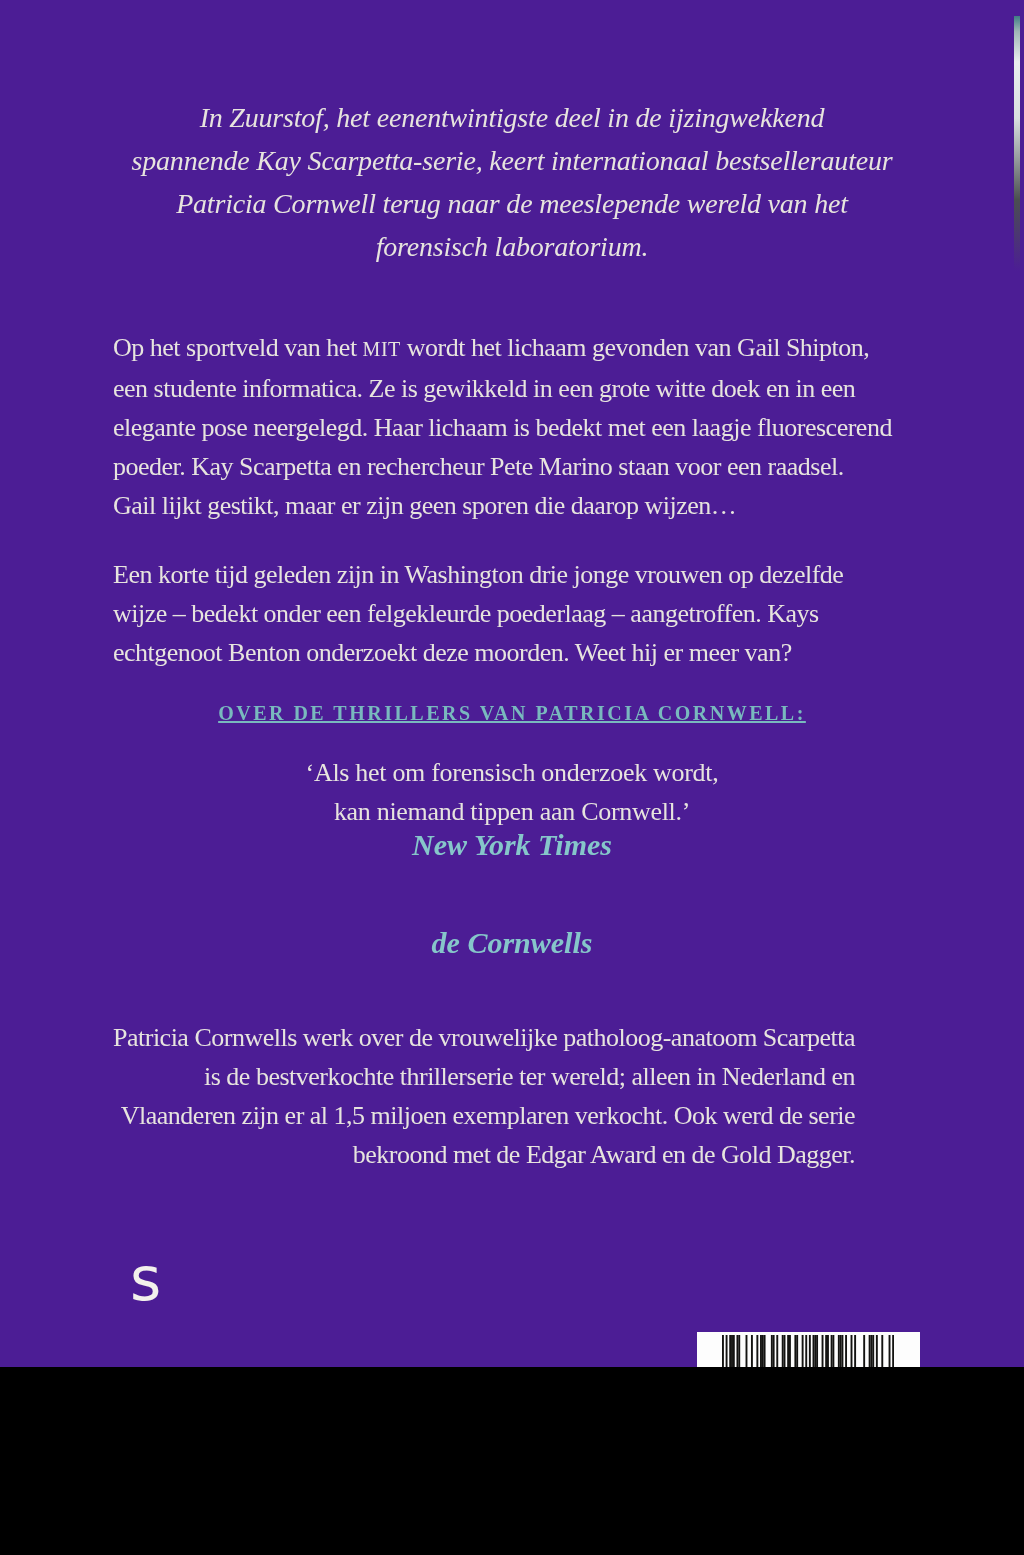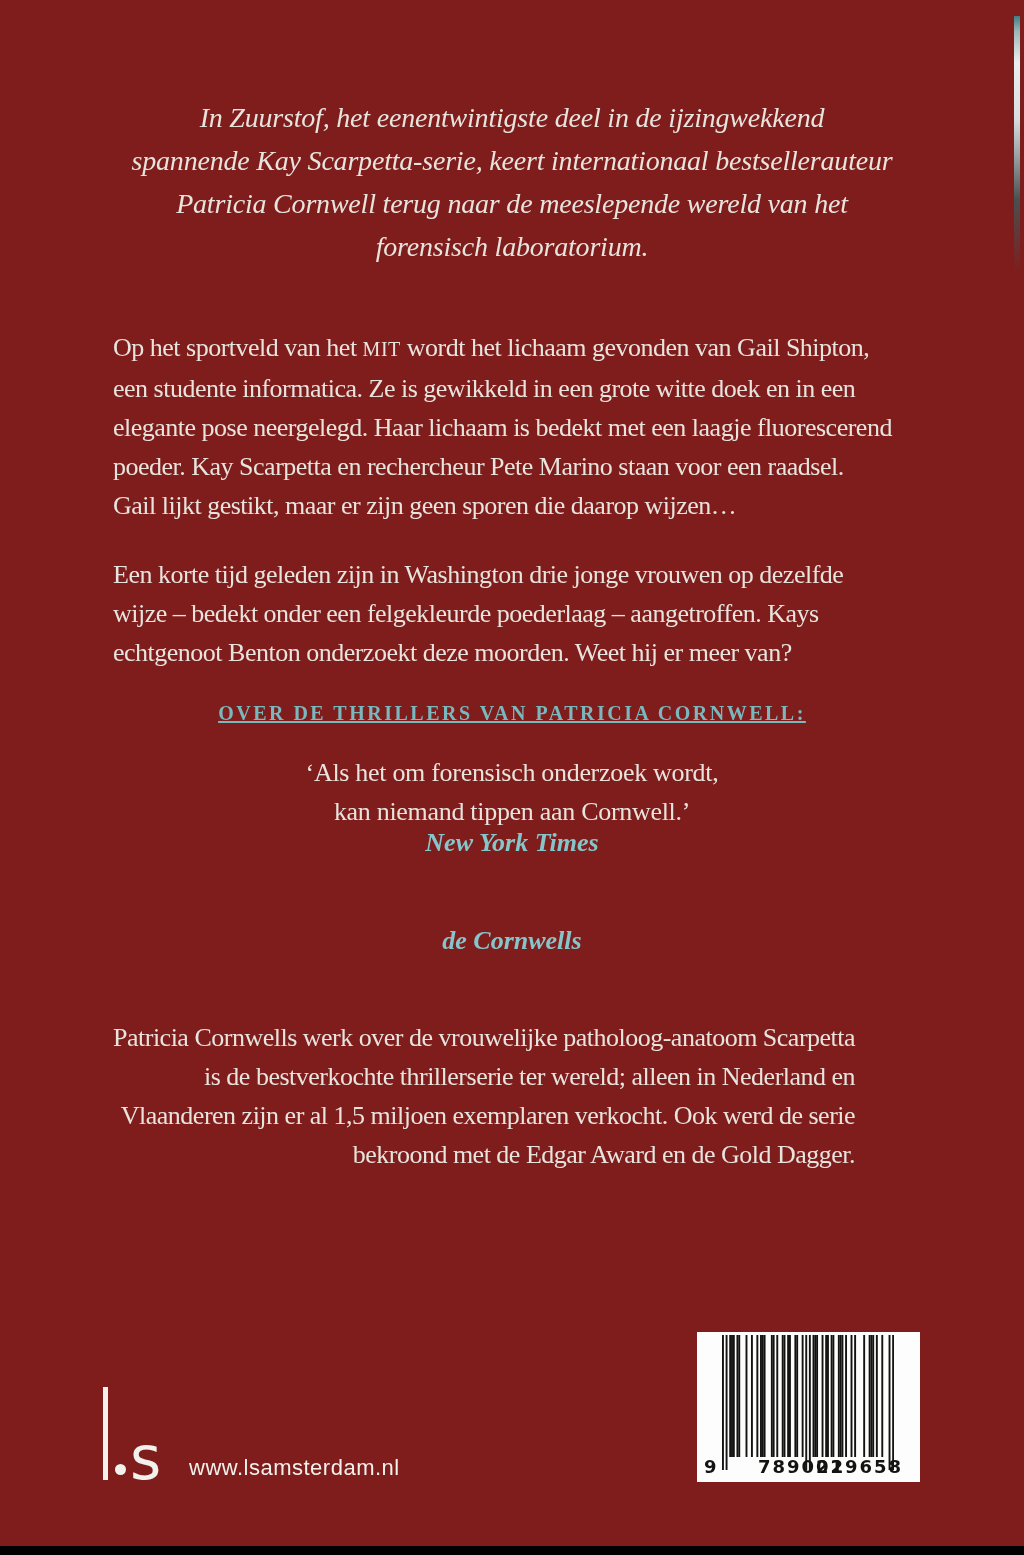--- a/index.html
+++ b/index.html
@@ -1,20 +1,20 @@
 <!DOCTYPE html>
 <html><head>
 <meta charset="utf-8">
 <style>
   html, body { margin: 0; padding: 0; background: #000; }
   .cover {
     position: relative;
     width: 1024px;
-    height: 1546px;
-    background: #7f1d1d;
+    height: 1367px;
+    background: #4c1d95;
     color: #e7e4de;
     font-family: "Liberation Serif", serif;
     overflow: hidden;
   }
   .edge-strip {
     position: absolute;
     left: 1014px;
     top: 16px;
     width: 6px;
     height: 255px;
@@ -73,21 +73,21 @@
     white-space: pre;
   }
   .q1 { top: 753px; }
   .q2 { top: 886px; }
   .source {
     position: absolute;
     left: 0;
     width: 1024px;
     margin: 0;
     text-align: center;
-    font-size: 26px;
+    font-size: 30px;
     font-style: italic;
     font-weight: bold;
     color: #86c6ca;
   }
   .s1 { top: 828px; }
   .s2 { top: 926px; }
   .logo-bar {
     position: absolute;
     left: 103px;
     top: 1387px;

